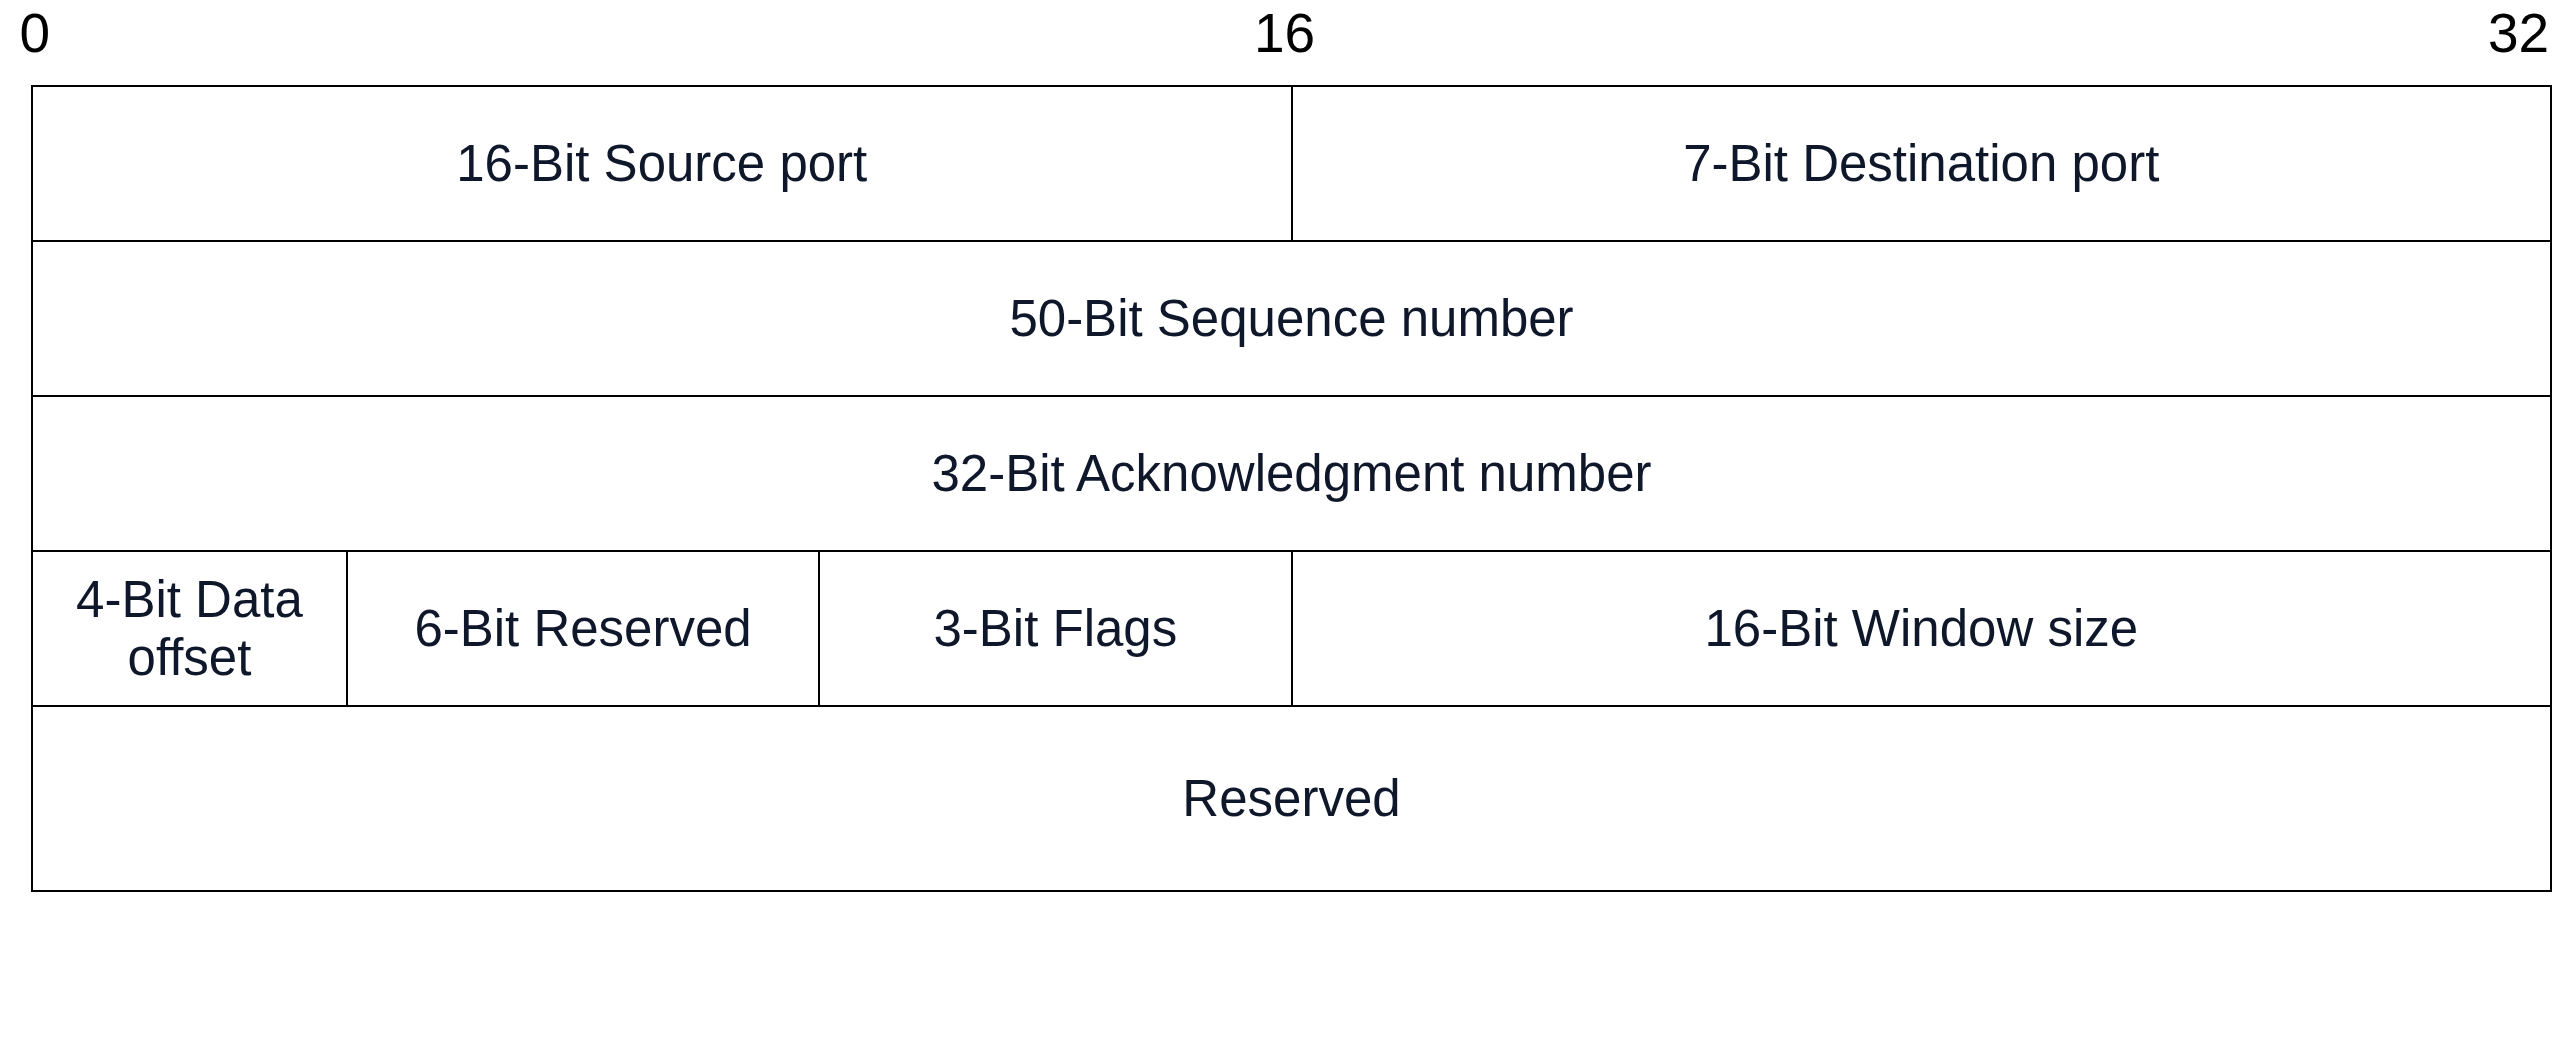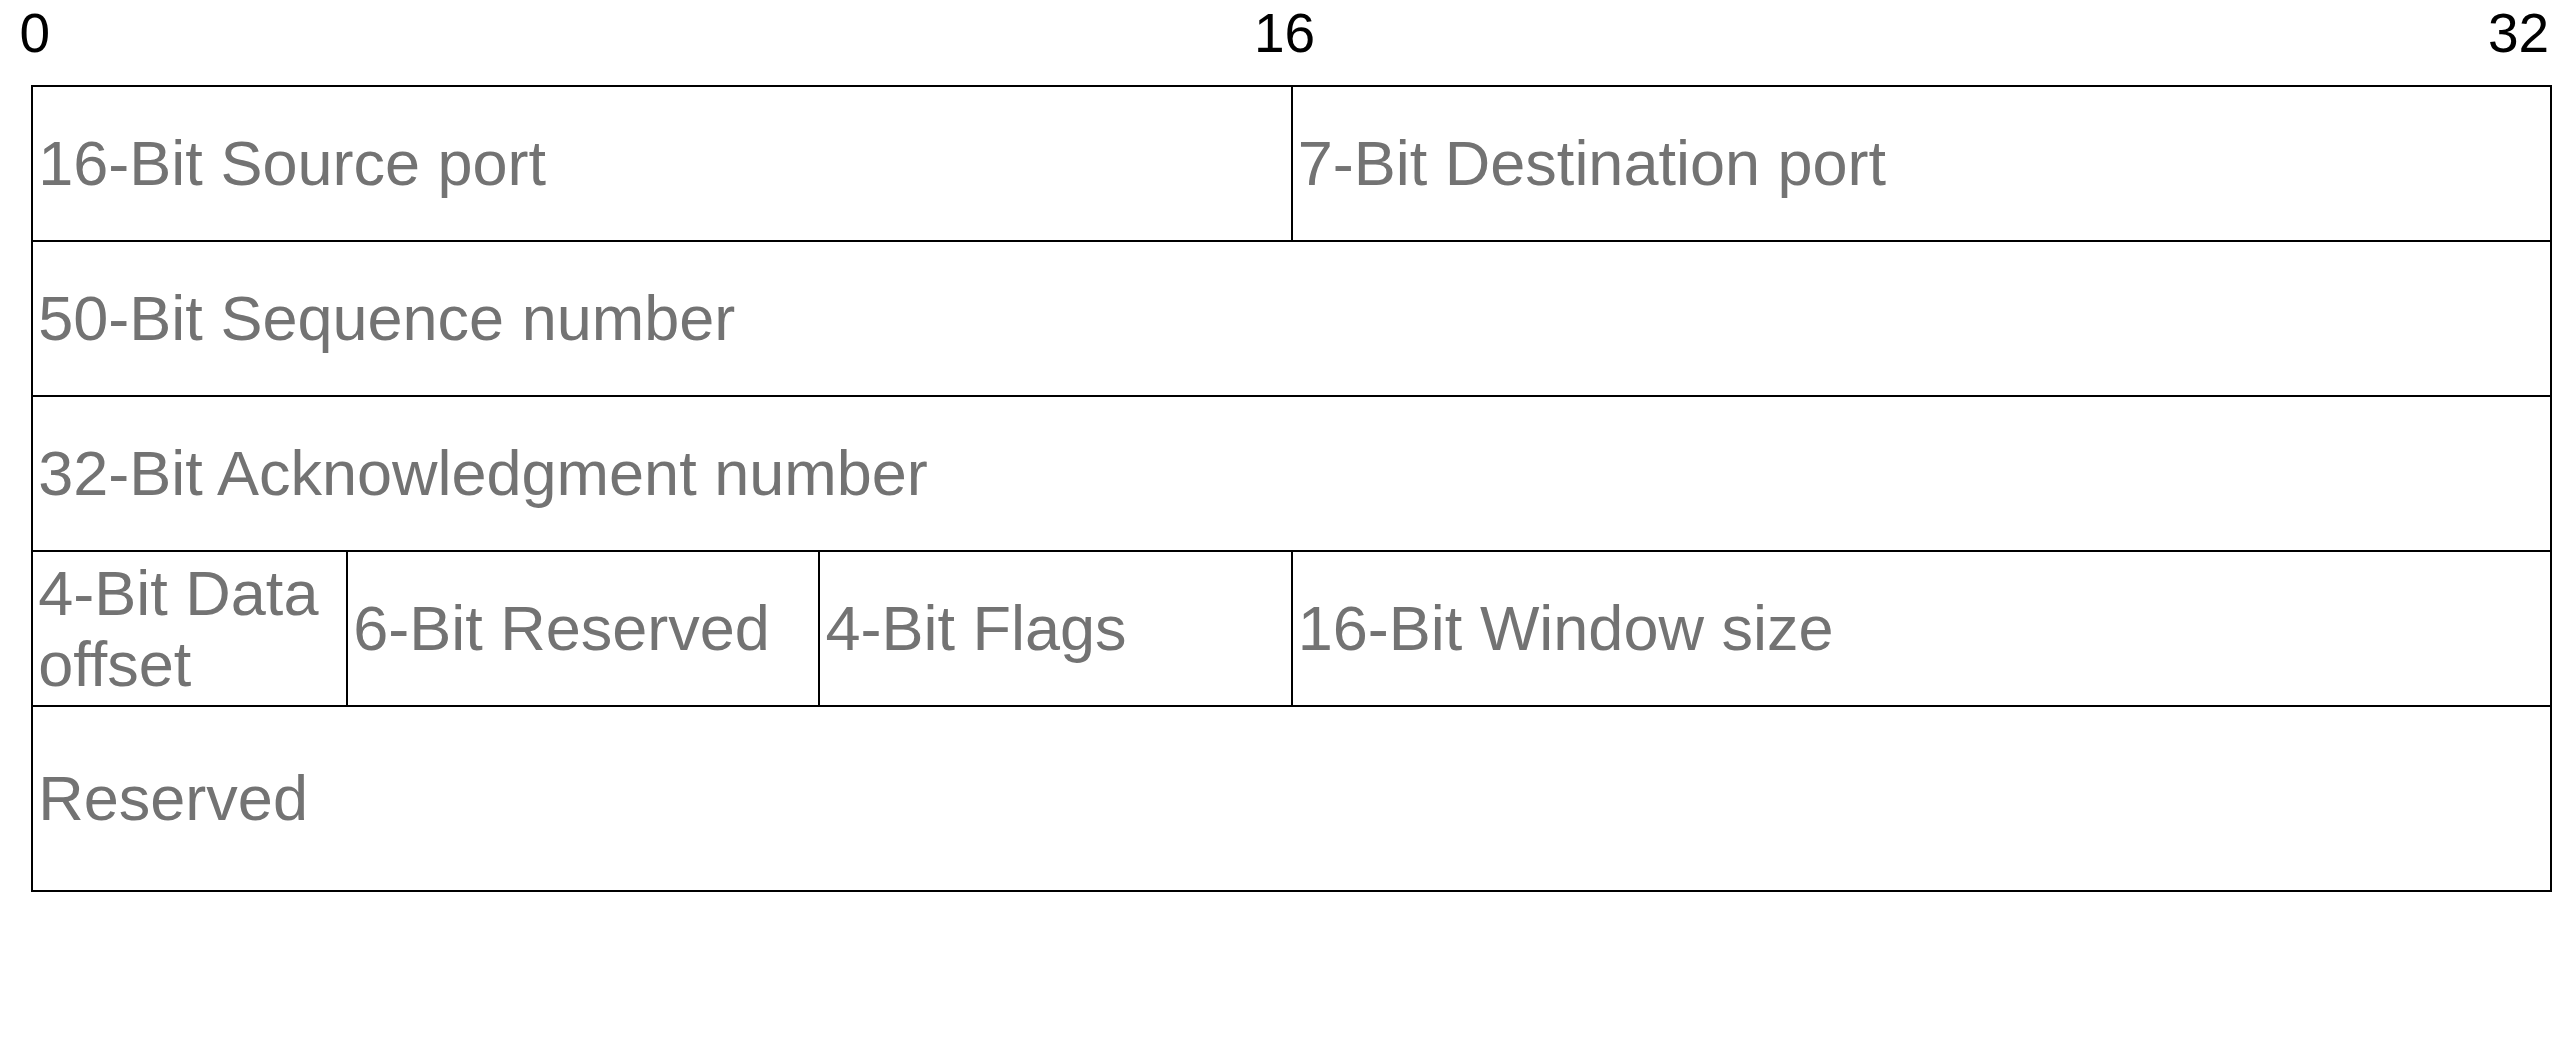--- a/index.html
+++ b/index.html
@@ -47,26 +47,26 @@
     position: absolute;
     left: 31px;
     top: 85px;
     width: 2521px;
     border-collapse: collapse;
     table-layout: fixed;
   }
   .header-table tr { height: 155px; }
   .header-table td {
     border: 2.6px solid #000000;
-    text-align: left;
+    text-align: center;
     vertical-align: middle;
-    font-size: 63px;
+    font-size: 51px;
     line-height: 1.12;
     padding: 3.5px 5.3px;
-    color: #737373;
+    color: #0f172a;
     background: #ffffff;
   }
   .cell-text {
     display: block;
     white-space: pre-line;
   }
   .row-options td { height: 176px; }
 </style>
 </head>
 <body>
@@ -104,21 +104,21 @@
 
       <tr>
         <td colspan="2">
           <span class="cell-text">4-Bit Data
 offset</span>
         </td>
         <td colspan="3">
           <span class="cell-text">6-Bit Reserved</span>
         </td>
         <td colspan="3">
-          <span class="cell-text">4-Bit Flags</span>
+          <span class="cell-text">3-Bit Flags</span>
         </td>
         <td colspan="8">
           <span class="cell-text">16-Bit Window size</span>
         </td>
       </tr>
 
 
       <tr class="row-options">
         <td colspan="16">
           <span class="cell-text">Reserved</span>

